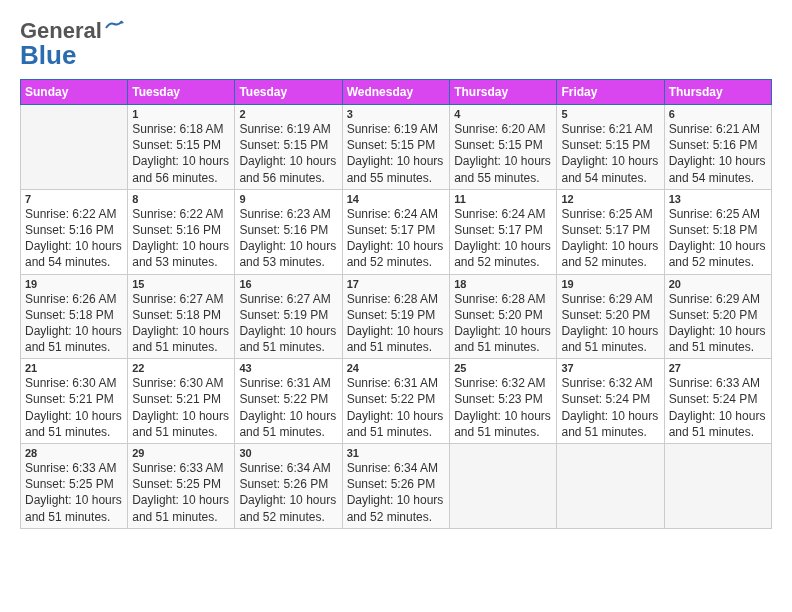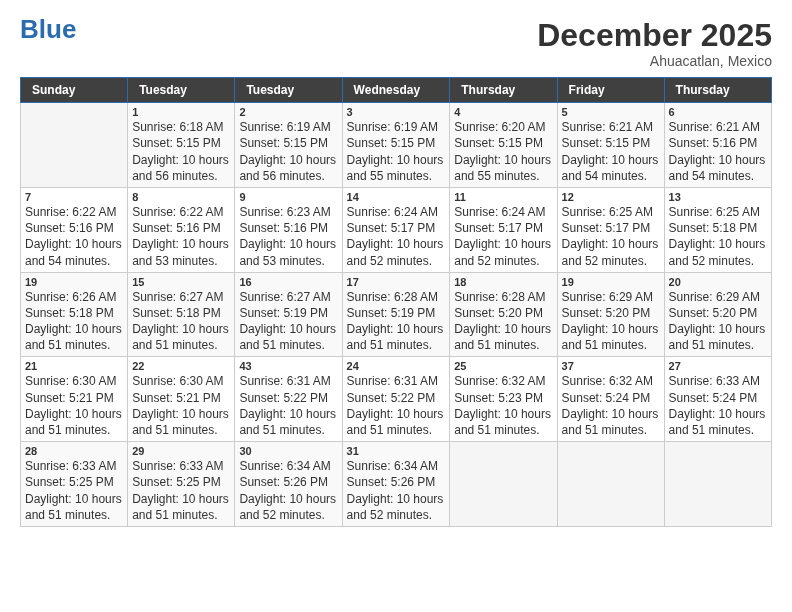--- a/index.html
+++ b/index.html
@@ -39,23 +39,23 @@
     .subtitle {
       font-size: 14px;
       color: #555;
     }
     .calendar {
       width: 100%;
       border-collapse: collapse;
       font-size: 10.5px;
     }
     .calendar thead tr th {
-      background-color: #404040;
+      background-color: #d946ef;
       color: #fff;
-      padding: 5px 11px;
+      padding: 5px 4px;
       text-align: left;
       font-size: 12px;
       font-weight: bold;
       border: 1px solid #2b6cb0;
     }
     .calendar tbody tr td {
       border: 1px solid #ccc;
       padding: 3px 4px;
       vertical-align: top;
       width: 108px;
@@ -83,25 +83,28 @@
     .empty-cell {
       background: #f5f5f5 !important;
     }
   </style>
 </head>
 <body>
 
 <div class="page">
   <div class="header">
     <div class="logo">
+      <div style="display:flex; align-items:center;">
+        <span style="font-size:22px; font-weight:bold; color:#555;">General</span>
+        <svg width="20" height="14" viewBox="0 0 20 14" style="margin-left:2px; margin-top:-8px;">
+          <path d="M2,8 Q6,2 10,4 Q14,6 18,1" stroke="#2b6cb0" stroke-width="2" fill="none"></path>
+          <path d="M18,1 L16,4 L20,3 Z" fill="#2b6cb0"></path>
+        </svg>
+      </div>
       <span style="font-size:26px; font-weight:bold; color:#2b6cb0; margin-top:-4px;">Blue</span>
-    </div>
-    <div class="title-block">
-      <div class="month-title">December 2025</div>
-      <div class="subtitle">Ahuacatlan, Mexico</div>
     </div>
   </div>
 
   <table class="calendar">
     <thead>
       <tr>
         <th>Sunday</th>
         <th>Tuesday</th>
         <th>Tuesday</th>
         <th>Wednesday</th>

